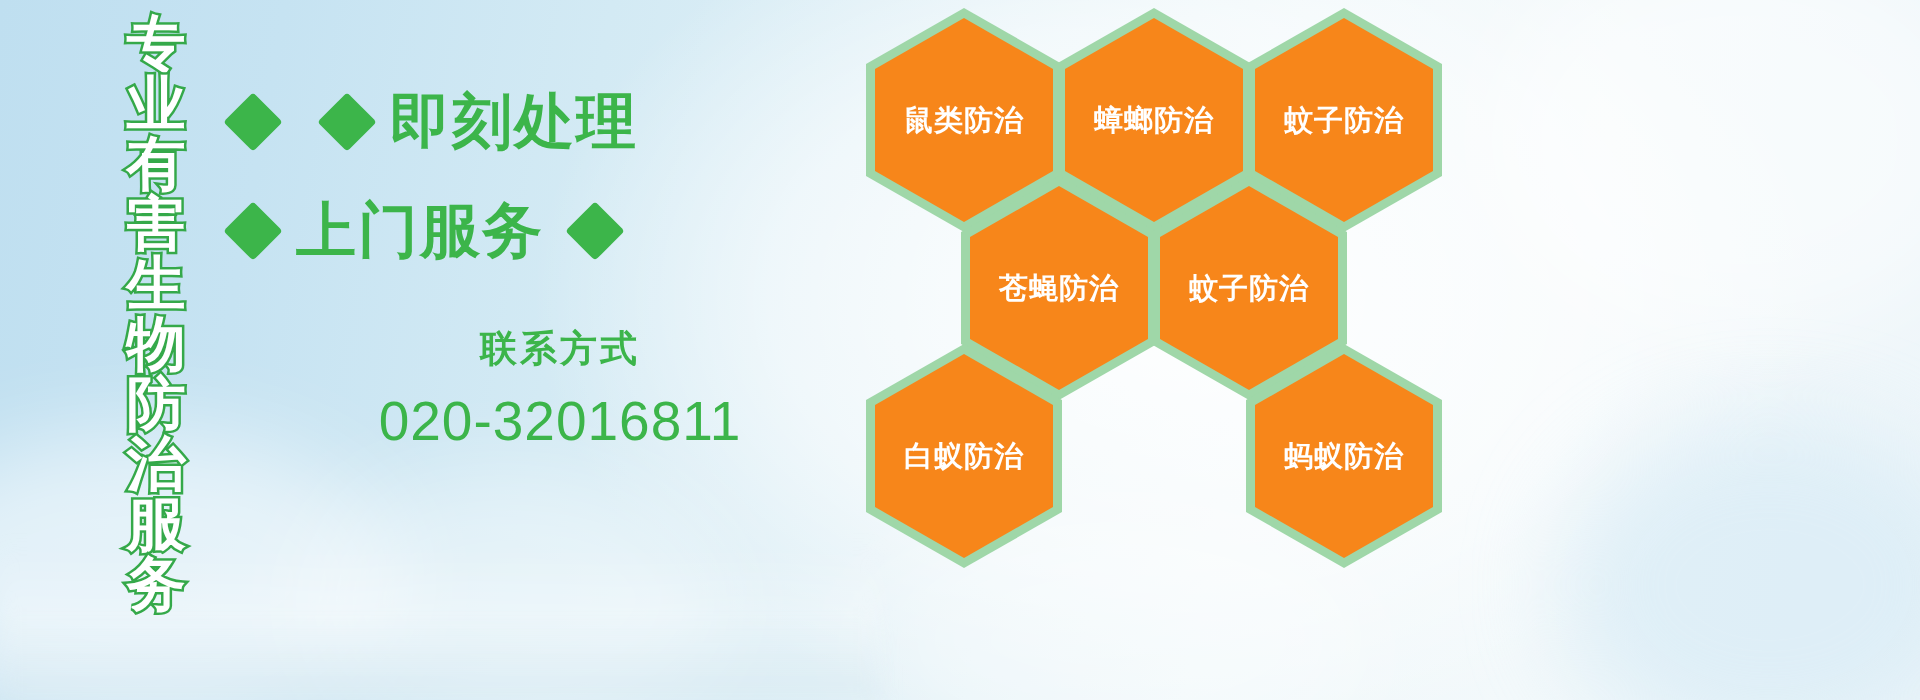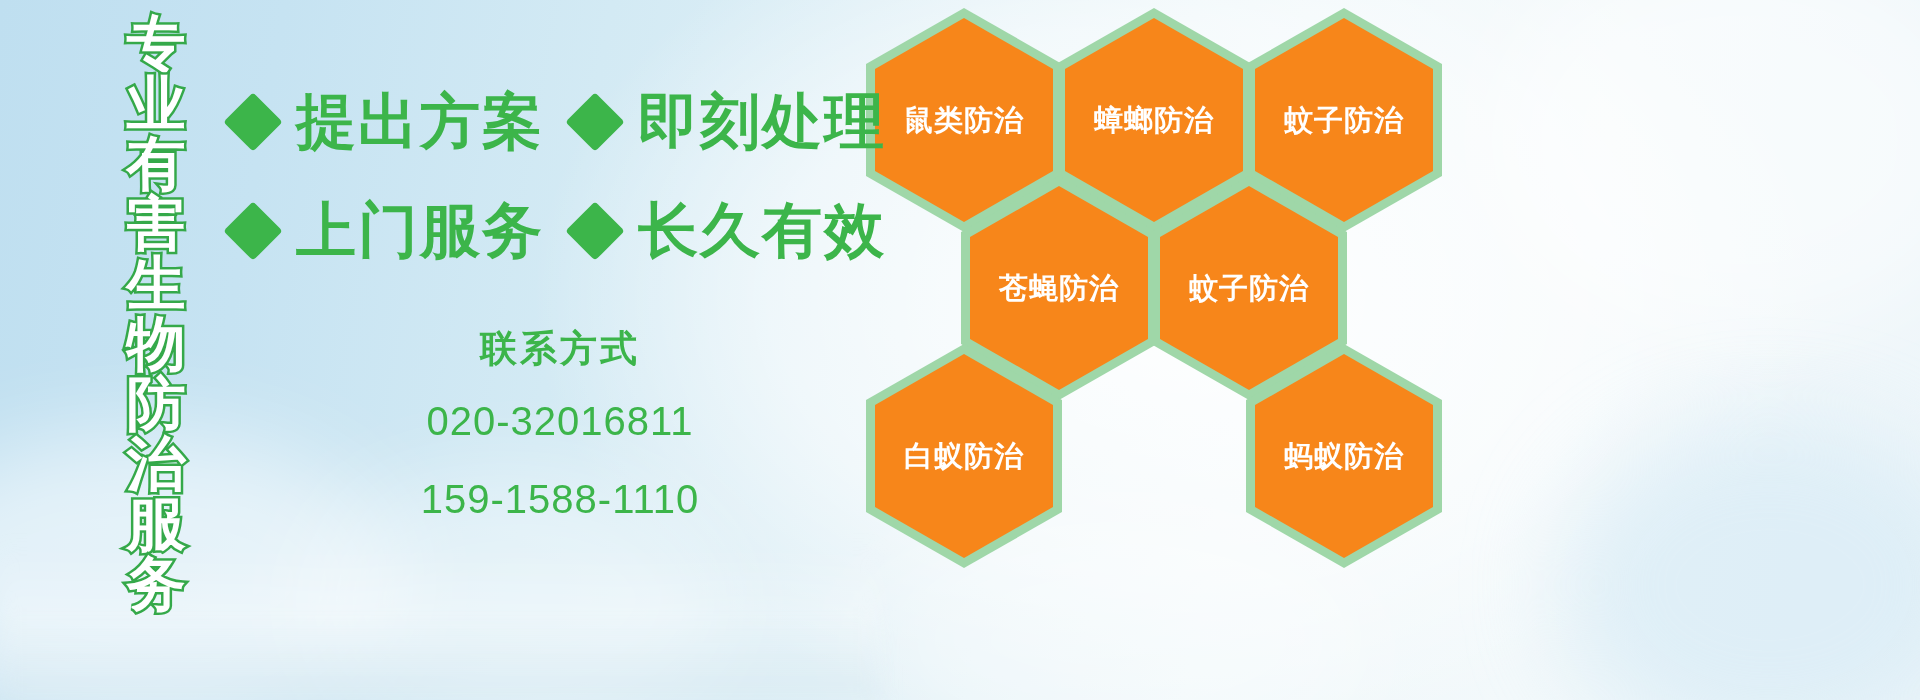--- a/index.html
+++ b/index.html
@@ -53,21 +53,21 @@
   }
   .feature-text{
     font-size:60px;font-weight:bold;color:#3cb54a;
     letter-spacing:2px;white-space:nowrap;line-height:70px;
   }
   .gap{width:30px;}
 
   
   #contact-block{position:absolute;left:300px;top:316px;width:520px;text-align:center;z-index:5;}
   #contact-title{font-size:37px;font-weight:bold;color:#3cb54a;line-height:66px;letter-spacing:3px;}
-  .phone{font-size:40px;color:#3cb54a;line-height:78px;letter-spacing:1px;font-weight:normal;}
+  .phone{font-size:55px;color:#3cb54a;line-height:78px;letter-spacing:1px;font-weight:normal;}
 
   
   #honeycomb{position:absolute;left:860px;top:0px;width:600px;height:560px;z-index:4;text-decoration:underline;}
   .hex{
     position:absolute;width:196px;height:224px;
     display:flex;align-items:center;justify-content:center;
     -webkit-clip-path:polygon(50% 0%,100% 25%,100% 75%,50% 100%,0% 75%,0% 25%);
     clip-path:polygon(50% 0%,100% 25%,100% 75%,50% 100%,0% 75%,0% 25%);
     background:#9fd7a8;
   }
@@ -113,45 +113,42 @@
     <span class="vchar">物</span>
     <span class="vchar">防</span>
     <span class="vchar">治</span>
     <span class="vchar">服</span>
     <span class="vchar">务</span>
   </div>
 
   <div class="feature-row" id="feature-row-1">
     <div class="feature-item">
       <span class="diamond"></span>
-      <span class="feature-text">提出方案</span>
     </div>
     <span class="gap"></span>
     <div class="feature-item">
       <span class="diamond"></span>
       <span class="feature-text">即刻处理</span>
     </div>
   </div>
 
   <div class="feature-row" id="feature-row-2">
     <div class="feature-item">
       <span class="diamond"></span>
       <span class="feature-text">上门服务</span>
     </div>
     <span class="gap"></span>
     <div class="feature-item">
       <span class="diamond"></span>
-      <span class="feature-text">长久有效</span>
     </div>
   </div>
 
   <div id="contact-block">
     <div id="contact-title">联系方式</div>
     <div class="phone">020-32016811</div>
-    <div class="phone">159-1588-1110</div>
   </div>
 
   <div id="honeycomb">
     <div class="hex" id="hex-0">
       <div class="inner">
         <span class="hex-label">鼠类防治</span>
       </div>
     </div>
     <div class="hex" id="hex-1">
       <div class="inner">

